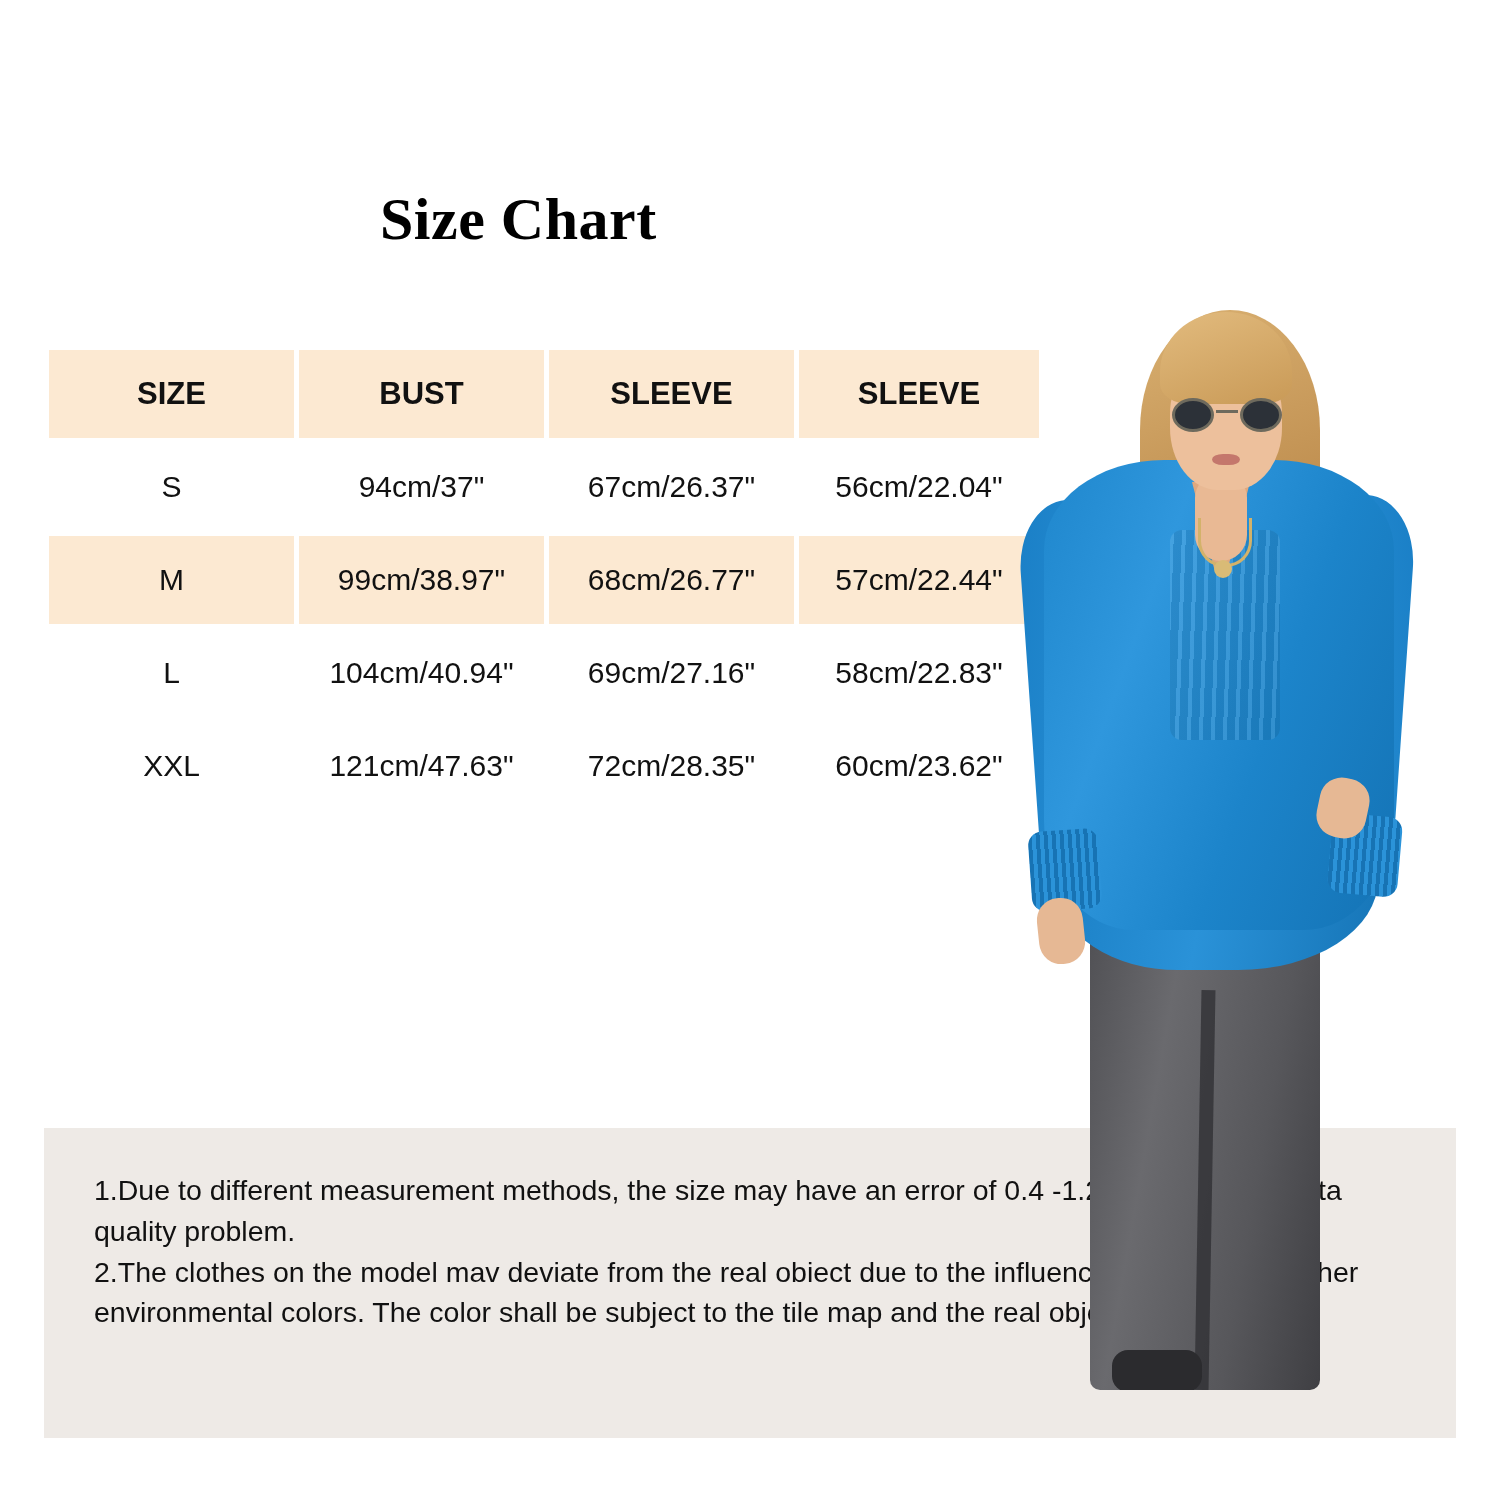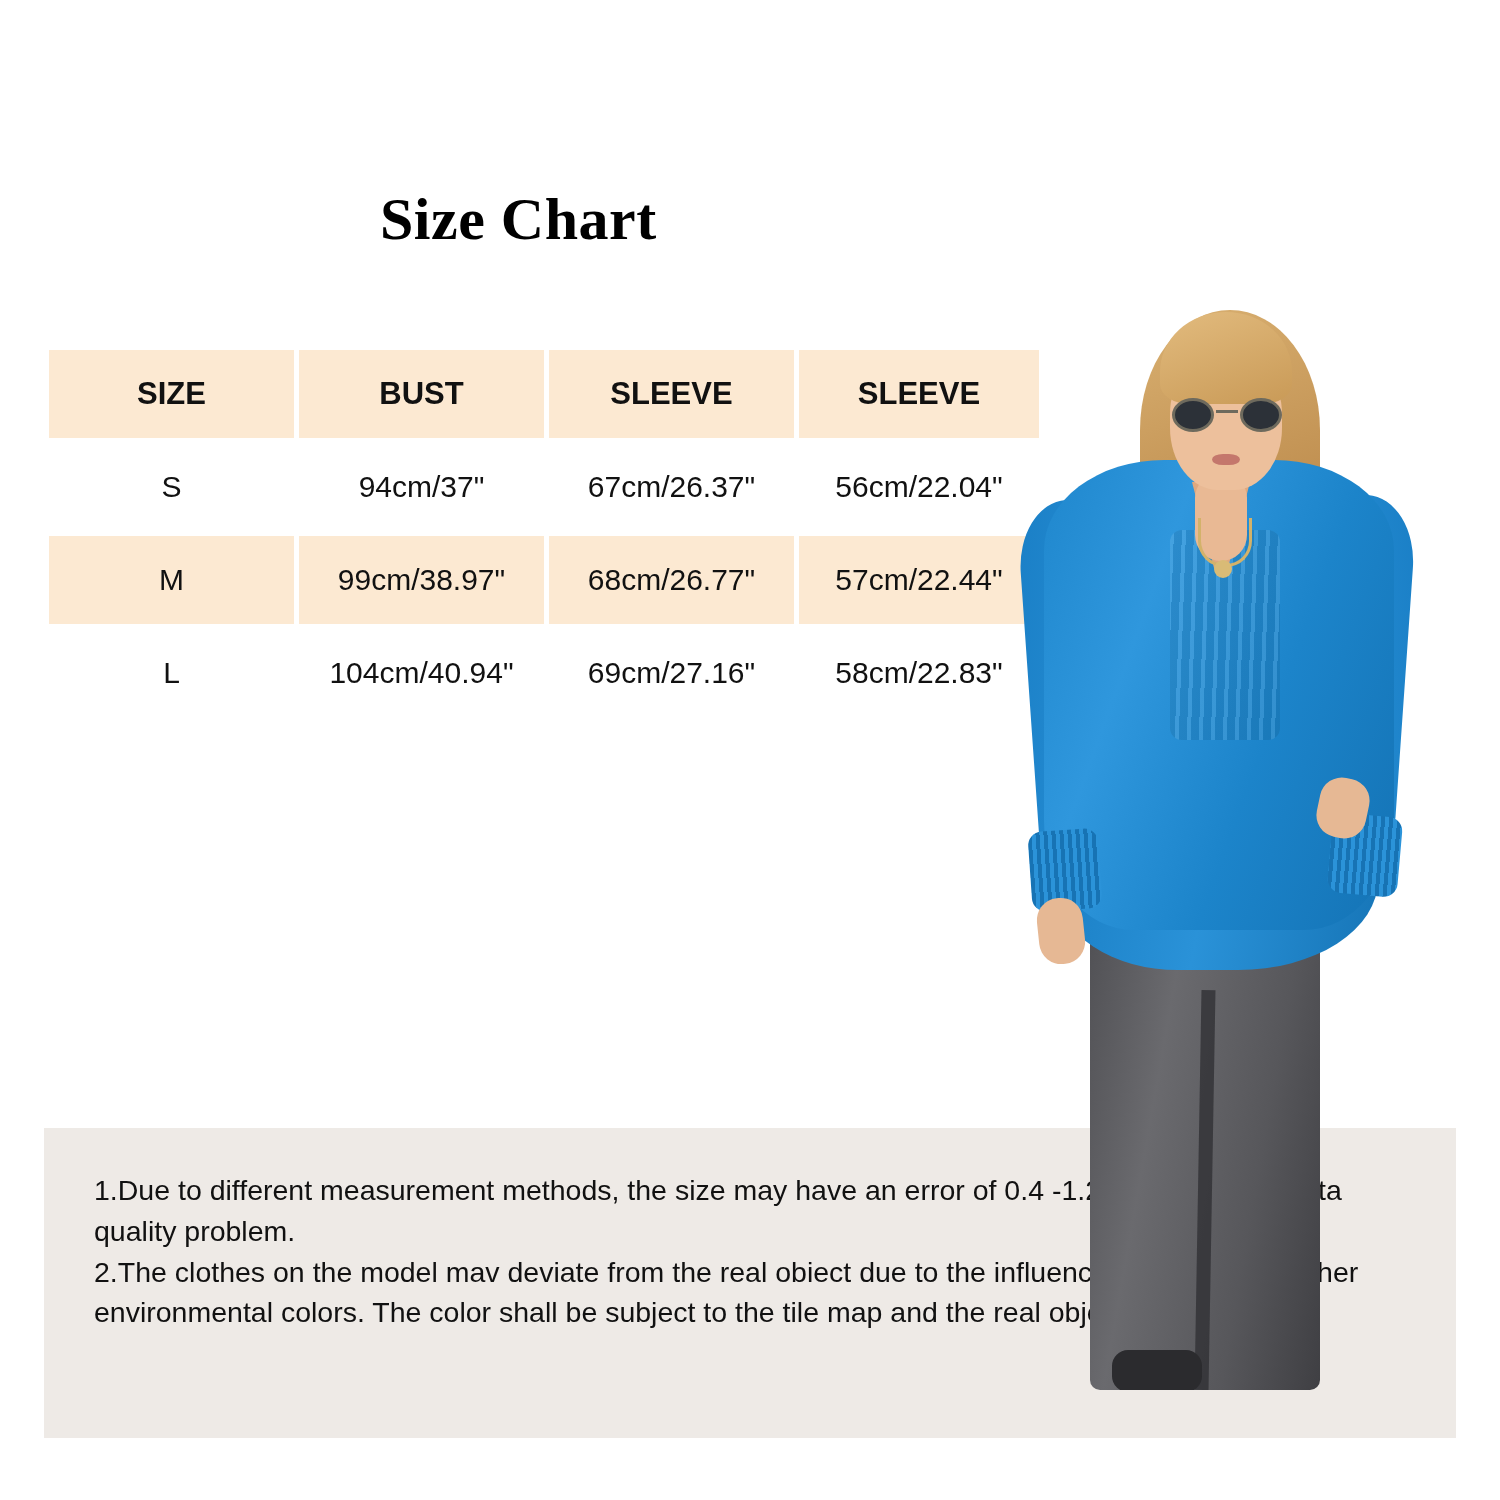--- a/index.html
+++ b/index.html
@@ -335,20 +335,26 @@
           <td class="cell-tint">M</td>
           <td class="cell-tint">99cm/38.97"</td>
           <td class="cell-tint">68cm/26.77"</td>
           <td class="cell-tint">57cm/22.44"</td>
         </tr>
         <tr>
           <td class="cell-plain">L</td>
           <td class="cell-plain">104cm/40.94"</td>
           <td class="cell-plain">69cm/27.16"</td>
           <td class="cell-plain">58cm/22.83"</td>
+        </tr>
+        <tr>
+          <td class="cell-plain">XXL</td>
+          <td class="cell-plain">121cm/47.63"</td>
+          <td class="cell-plain">72cm/28.35"</td>
+          <td class="cell-plain">60cm/23.62"</td>
         </tr>
       </tbody>
     </table>
   </div>
 
   <div class="notes">
     <p>1.Due to different measurement methods, the size may have an error of 0.4 -1.2 inch, which is nota quality problem.</p>
     <p>2.The clothes on the model mav deviate from the real obiect due to the influence of lightingand other environmental colors. The color shall be subject to the tile map and the real object.</p>
   </div>
 

